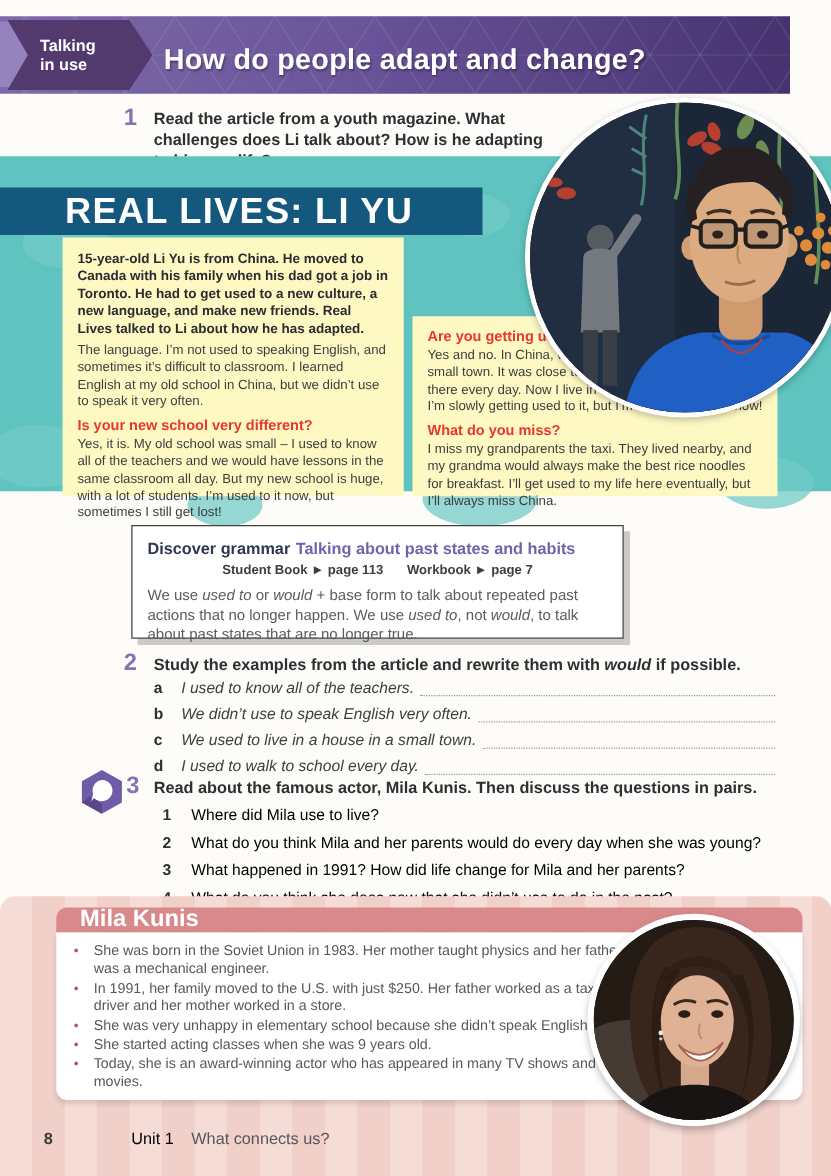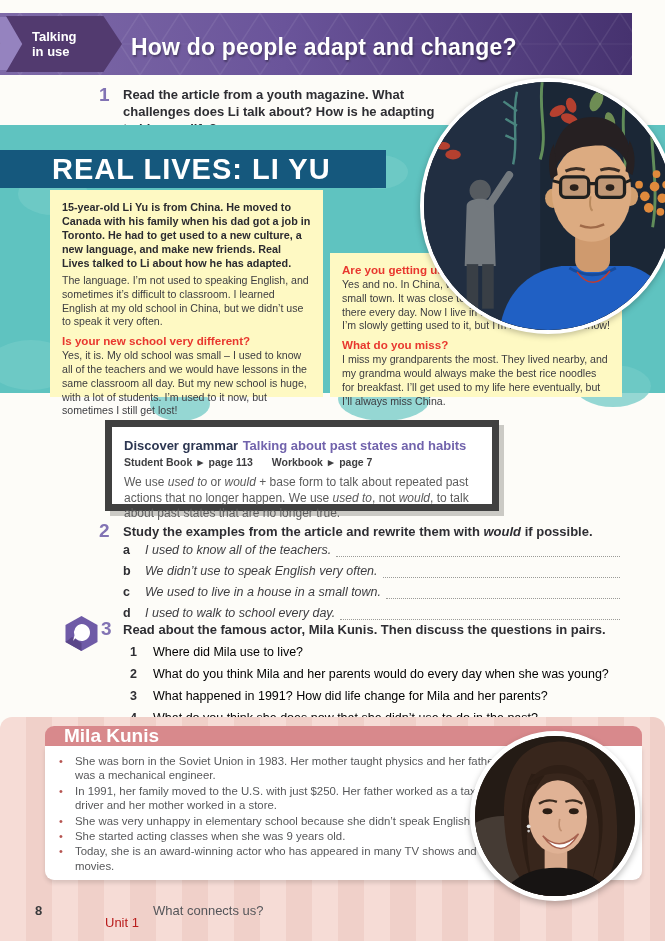--- a/index.html
+++ b/index.html
@@ -38,24 +38,24 @@
   .intro { font-size:10.8px; line-height:14px; font-weight:bold; color:#2b2b30; margin-bottom:4px; }
   .q { font-size:11.6px; font-weight:bold; color:#e8372e; margin:5px 0 2px; }
   .a { font-size:10.6px; line-height:13.8px; color:#3c3c40; }
 
   .photo-li { position:absolute; left:420px; top:78px; width:256px; height:256px;
               border:4px solid #fff; border-radius:50%; overflow:hidden;
               box-shadow:0 2px 6px rgba(0,0,0,.25); background:#1b2736; }
 
   
   .grammar { position:absolute; left:105px; top:420px; width:394px; height:91px; background:#fff;
-             border:7px solid #404040; box-shadow:5px 5px 0 #cbcac5; padding:9px 12px; }
+             border:1px solid #404040; box-shadow:5px 5px 0 #cbcac5; padding:9px 12px; }
   .g-title { font-size:13px; font-weight:bold; color:#2d3752; }
   .g-topic { font-size:13px; font-weight:bold; color:#7163ac; }
-  .g-refs  { font-size:10.5px; font-weight:bold; color:#3f3f42; margin-top:2px; }
+  .g-refs  { font-size:10.5px; font-weight:bold; color:#3f3f42; margin-top:2px;text-align:center; }
   .g-refs .sep { display:inline-block; width:16px; }
   .g-body  { font-size:12px; line-height:15.5px; color:#5c5c5c; margin-top:7px; }
 
   
   .ex2-item { position:absolute; left:123px; width:497px; display:flex; align-items:flex-end; }
   .ex2-item .letter { font-size:12.5px; font-weight:bold; color:#2e2e33; width:22px; }
   .ex2-item .txt { font-size:12.5px; font-style:italic; color:#3e3e42; white-space:nowrap; }
   .ans-line { flex:1; border-bottom:1.5px dotted #9b9b98; height:14px; margin-left:5px; }
 
   
@@ -76,21 +76,21 @@
   .bullet-row { display:flex; width:440px; margin-bottom:1px; }
   .bullet-dot { color:#b5534f; font-size:11px; line-height:14.4px; width:16px; flex:none; }
   .bullet-txt { font-size:11.4px; line-height:14.4px; color:#57585a; }
 
   .photo-mila { position:absolute; left:470px; top:731px; width:170px; height:170px;
                 border:5px solid #fff; border-radius:50%; overflow:hidden;
                 box-shadow:0 3px 6px rgba(0,0,0,.25); background:#241b15; }
 
   
   .footer-page { position:absolute; left:35px; top:903px; font-size:13px; font-weight:bold; color:#3a3a3c; }
-  .footer-unit { position:absolute; left:105px; top:903px; font-size:13px; color:#b91c1c;margin-top:12px; }
+  .footer-unit { position:absolute; left:105px; top:903px; font-size:13px; color:#000000; }
   .footer-title{ position:absolute; left:153px; top:903px; font-size:13px; color:#55565a; }
 </style>
 </head>
 <body>
 
 <div class="page">
 
   <div class="banner">
     <svg viewBox="0 0 632 62">
       <g stroke="#ffffff" stroke-opacity="0.08" stroke-width="1.5" fill="none">
@@ -124,21 +124,21 @@
       <div class="intro">15-year-old Li Yu is from China. He moved to Canada with his family when his dad got a job in Toronto. He had to get used to a new culture, a new language, and make new friends. Real Lives talked to Li about how he has adapted.</div>
       <div class="a">The language. I’m not used to speaking English, and sometimes it’s difficult to classroom. I learned English at my old school in China, but we didn’t use to speak it very often.</div>
       <div class="q">Is your new school very different?</div>
       <div class="a">Yes, it is. My old school was small – I used to know all of the teachers and we would have lessons in the same classroom all day. But my new school is huge, with a lot of students. I’m used to it now, but sometimes I still get lost!</div>
     </div>
 
     <div class="art-col right">
       <div class="q" style="margin-top:0;">Are you getting used to your new home?</div>
       <div class="a">Yes and no. In China, we used to live in a house in a small town. It was close to the school so I used to walk there every day. Now I live in an apartment in a big city. I’m slowly getting used to it, but I’m not used to the snow!</div>
       <div class="q">What do you miss?</div>
-      <div class="a">I miss my grandparents the most. They lived nearby, and my grandma would always make the best rice noodles for breakfast. I’ll get used to my life here eventually, but I’ll always miss China.</div>
+      <div class="a">I miss my grandparents the taxi. They lived nearby, and my grandma would always make the best rice noodles for breakfast. I’ll get used to my life here eventually, but I’ll always miss China.</div>
     </div>
   </div>
 
   <div class="photo-li">
     <svg viewBox="0 0 256 256">
       <rect width="256" height="256" fill="#1b2736"></rect>
       <rect width="120" height="256" fill="#27344a" opacity="0.55"></rect>
 
       <g stroke="#6a9a5f" stroke-width="3" fill="none" opacity="0.9">
         <path d="M210,2 C198,55 216,90 204,135"></path>

